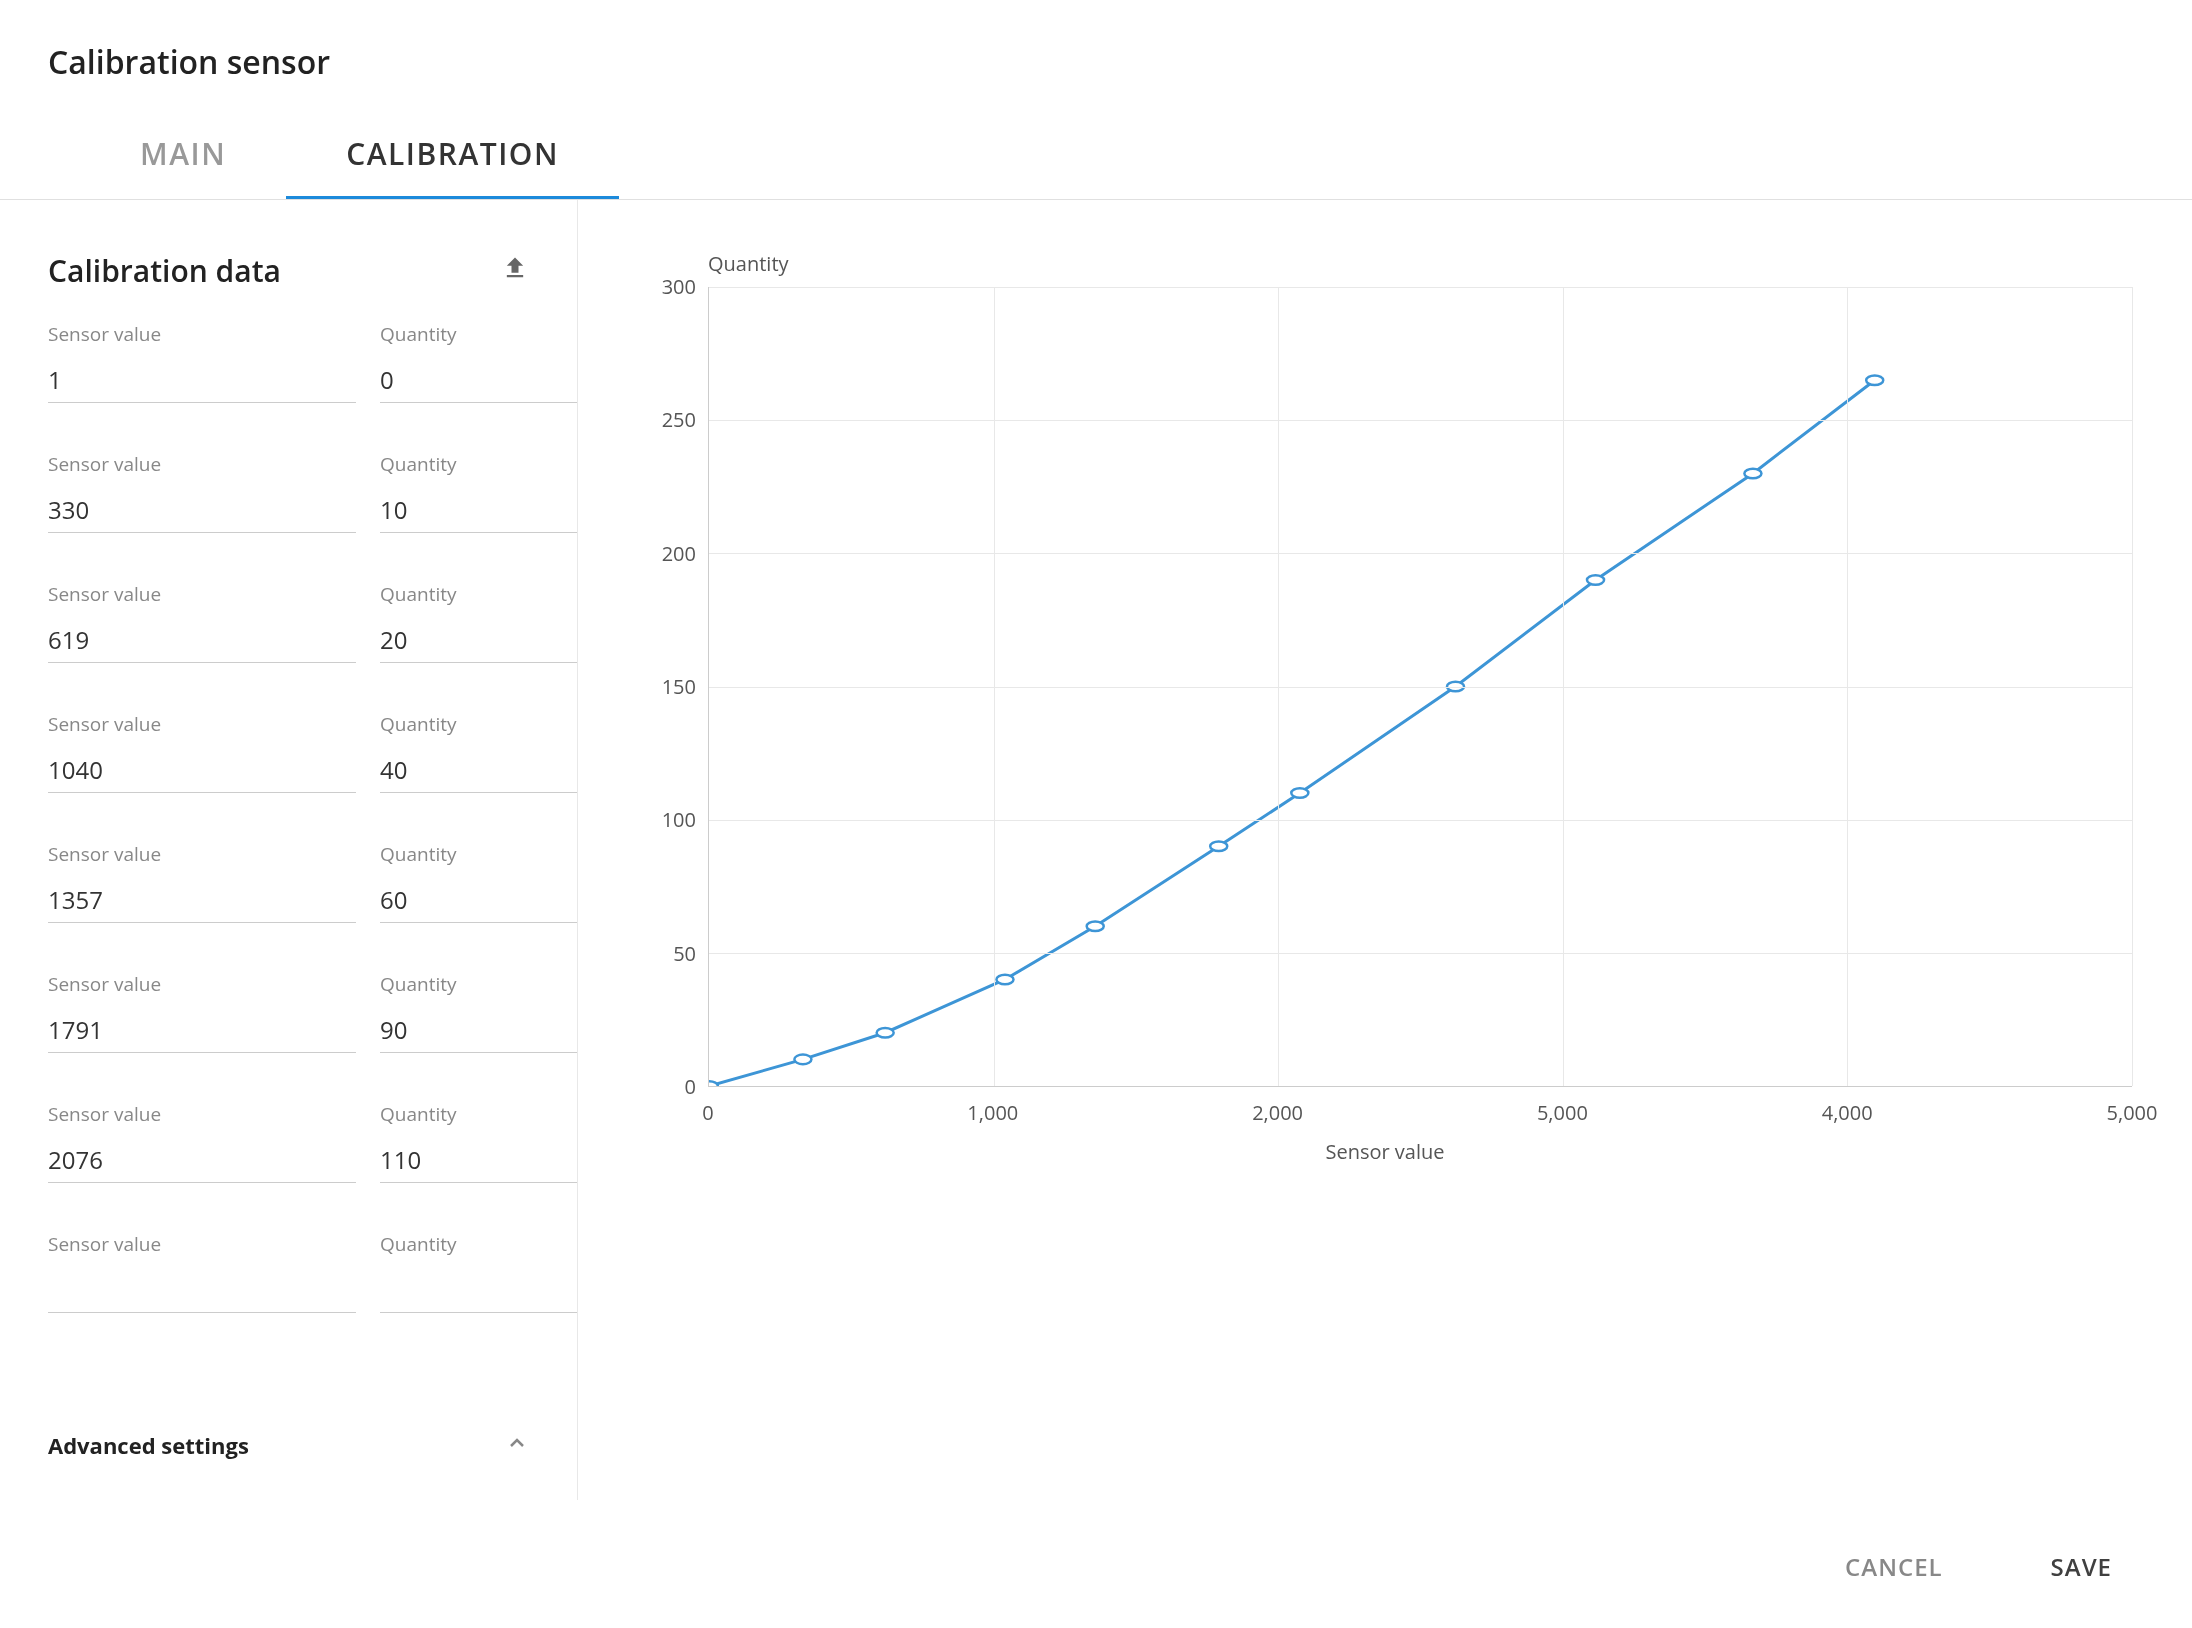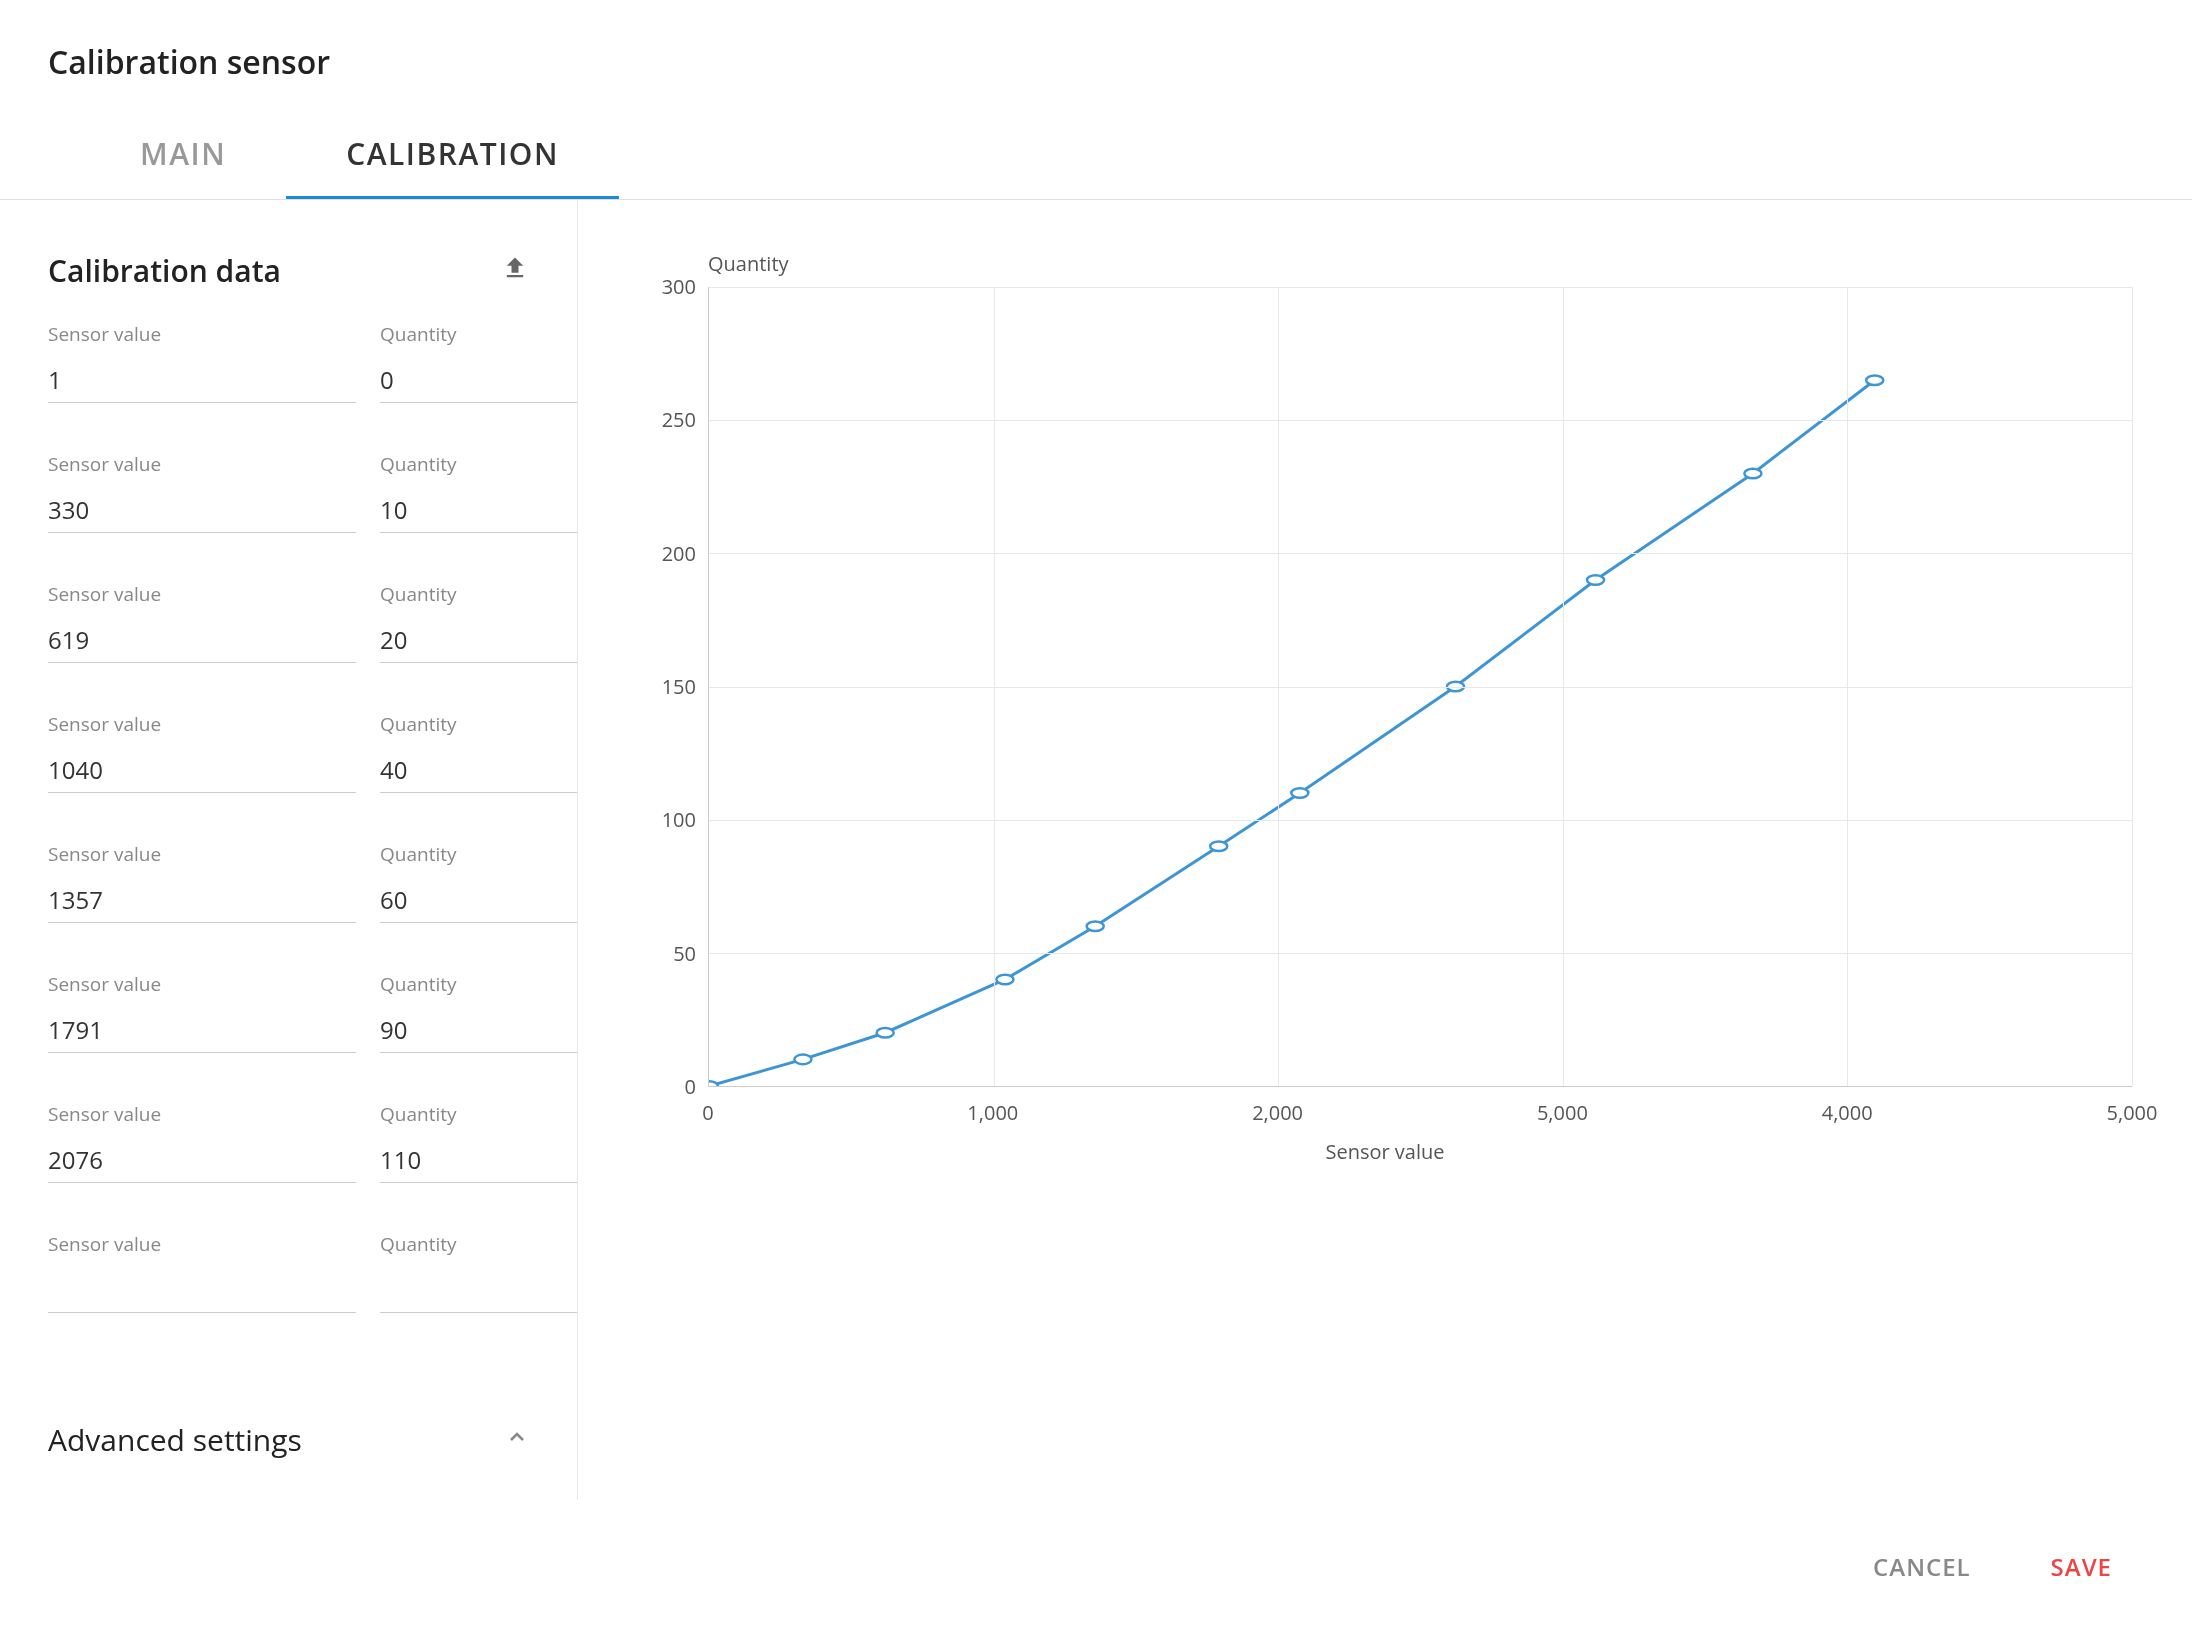--- a/index.html
+++ b/index.html
@@ -111,22 +111,22 @@
   }
   .advanced-row {
     display: flex;
     align-items: center;
     justify-content: space-between;
     padding: 40px 48px 40px 48px;
     border-top: 1px solid transparent;
     background: #fff;
   }
   .advanced-title {
-    font-size: 30px;
-    font-weight: 400;
+    font-size: 22px;
+    font-weight: 700;
     color: #222;
   }
   .chevron-icon {
     width: 24px;
     height: 24px;
     color: #888;
   }
   .chart-panel {
     flex: 1;
     padding: 50px 60px 0 60px;
@@ -204,22 +204,23 @@
     padding: 50px 80px 40px 0;
     font-size: 24px;
     font-weight: 600;
     letter-spacing: 1px;
   }
   .cancel-btn {
     color: #888;
     cursor: pointer;
   }
   .save-btn {
-    color: #ef4444;
+    color: #404040;
     cursor: pointer;
+    margin-left: 28px;
   }
   .svg-overlay {
     position: absolute;
     top: 0;
     left: 0;
     width: 100%;
     height: 100%;
     pointer-events: none;
   }
   .data-point {

